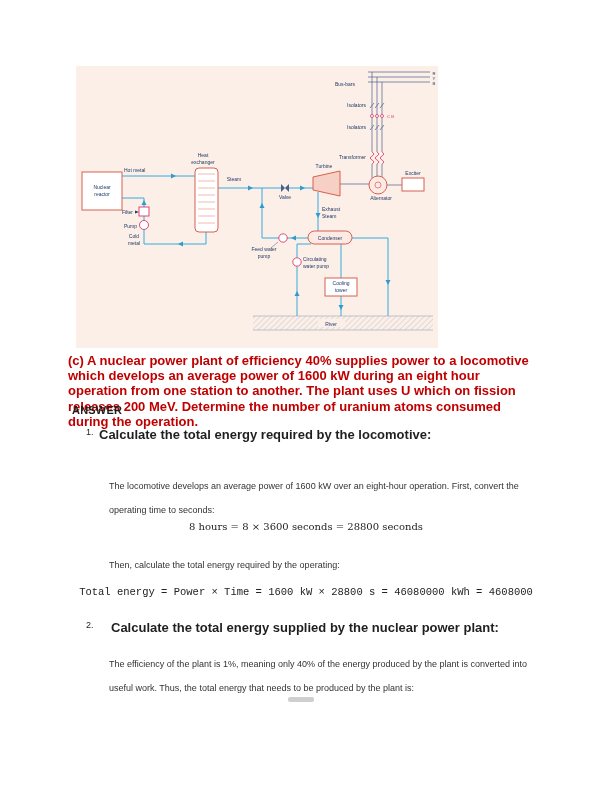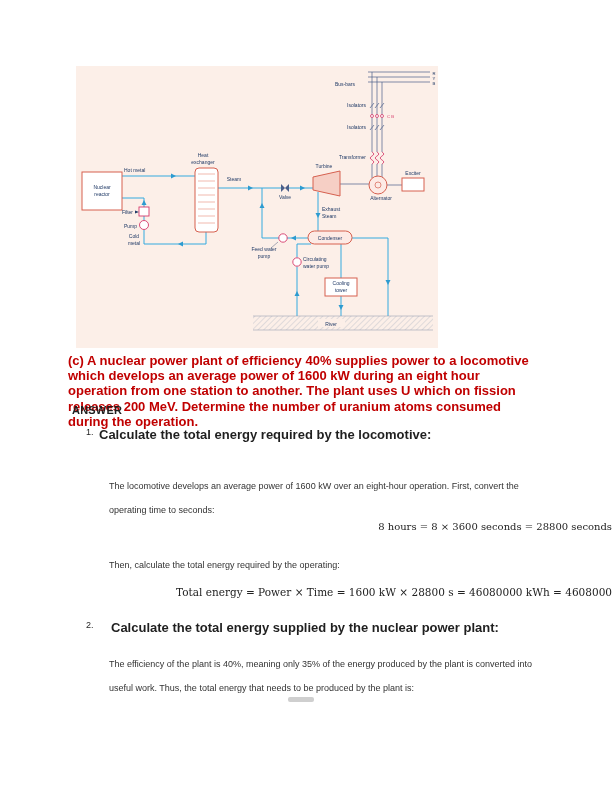--- a/index.html
+++ b/index.html
@@ -9,23 +9,23 @@
   .diagram text{font-family:"Liberation Sans",sans-serif;font-size:5px;fill:#203a66;}
   .diagram .mid{text-anchor:middle}
   .diagram .end{text-anchor:end}
   .diagram .red{fill:#d63a6a}
   .diagram .tiny{font-size:4.2px}
   .question{position:absolute;left:68px;top:353px;width:473px;color:#c00000;font-size:13px;font-weight:600;line-height:15.2px;}
   .answer-label{position:absolute;left:72px;top:404px;font-size:11px;font-weight:700;color:#1f1f1f;letter-spacing:.2px;}
   .item-num{position:absolute;font-size:9px;color:#1f1f1f;}
   .item-heading{position:absolute;font-size:13px;font-weight:700;color:#1f1f1f;}
   .para{position:absolute;left:109px;width:444px;font-size:9px;color:#333;line-height:24px;}
-  .math{position:absolute;left:0;width:612px;text-align:right;font-family:"DejaVu Serif",serif;color:#222;}
+  .math{position:absolute;left:0;width:612px;text-align:center;font-family:"DejaVu Serif",serif;color:#222;}
   .math1{top:521px;font-size:10px;}
-  .math2{top:586px;font-size:10.5px;}
+  .math2{top:586px;font-size:10.5px;font-family:Liberation Mono, monospace;}
   .partial{position:absolute;left:288px;top:697px;width:26px;height:5px;background:#cfcfcf;border-radius:2px;filter:blur(.6px);}
 </style>
 </head>
 <body>
 
 <div class="page">
 
   <div class="figure-bg"></div>
 
   <svg class="diagram" width="358" height="280" viewBox="0 0 358 280">
@@ -180,17 +180,17 @@
 
   <div class="math math1">8 hours = 8 × 3600 seconds = 28800 seconds</div>
 
   <div class="para" style="top:553px;">Then, calculate the total energy required by the operating:</div>
 
   <div class="math math2">Total energy = Power × Time = 1600 kW × 28800 s = 46080000 kWh = 4608000</div>
 
   <div class="item-num" style="left:86px;top:620px;">2.</div>
   <div class="item-heading" style="left:99px;top:620px;margin-left:12px;">Calculate the total energy supplied by the nuclear power plant:</div>
 
-  <div class="para" style="top:652px;">The efficiency of the plant is 40%, meaning only 35% of the energy produced by the plant is converted into useful work. Thus, the total energy that needs to be produced by the plant is:</div>
+  <div class="para" style="top:652px;">The efficiency of the plant is 1%, meaning only 40% of the energy produced by the plant is converted into useful work. Thus, the total energy that needs to be produced by the plant is:</div>
 
   <div class="partial"></div>
 
 </div>
 
 </body></html>

